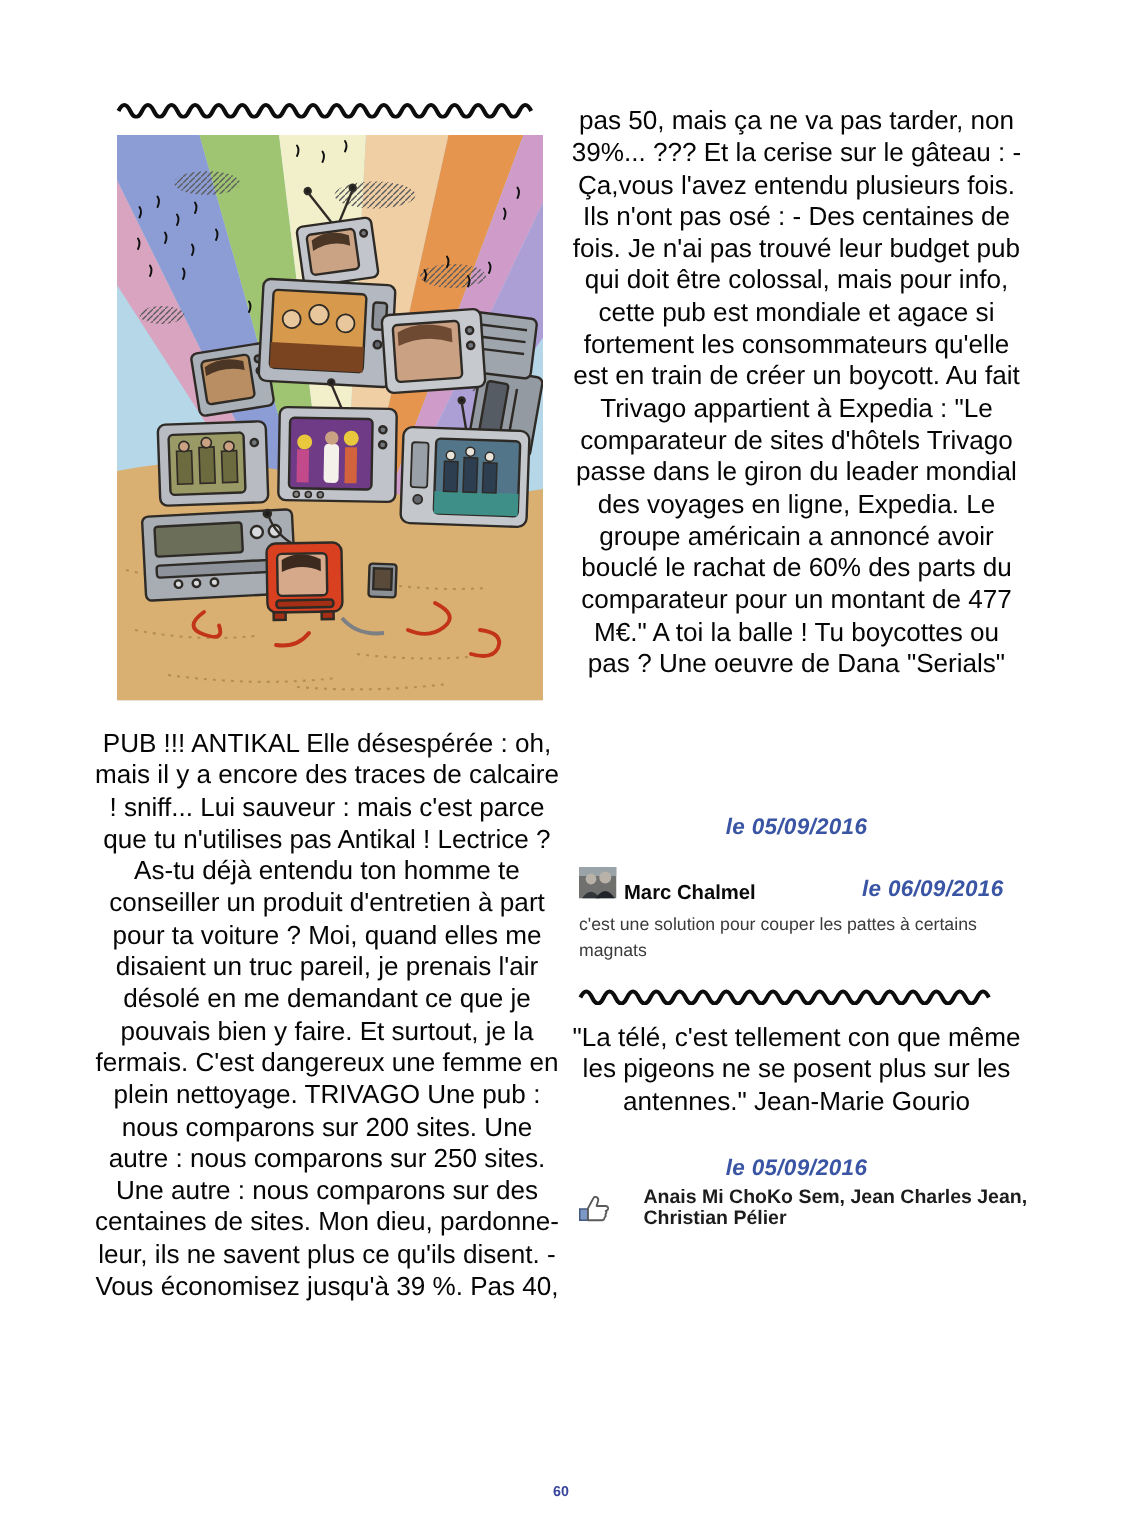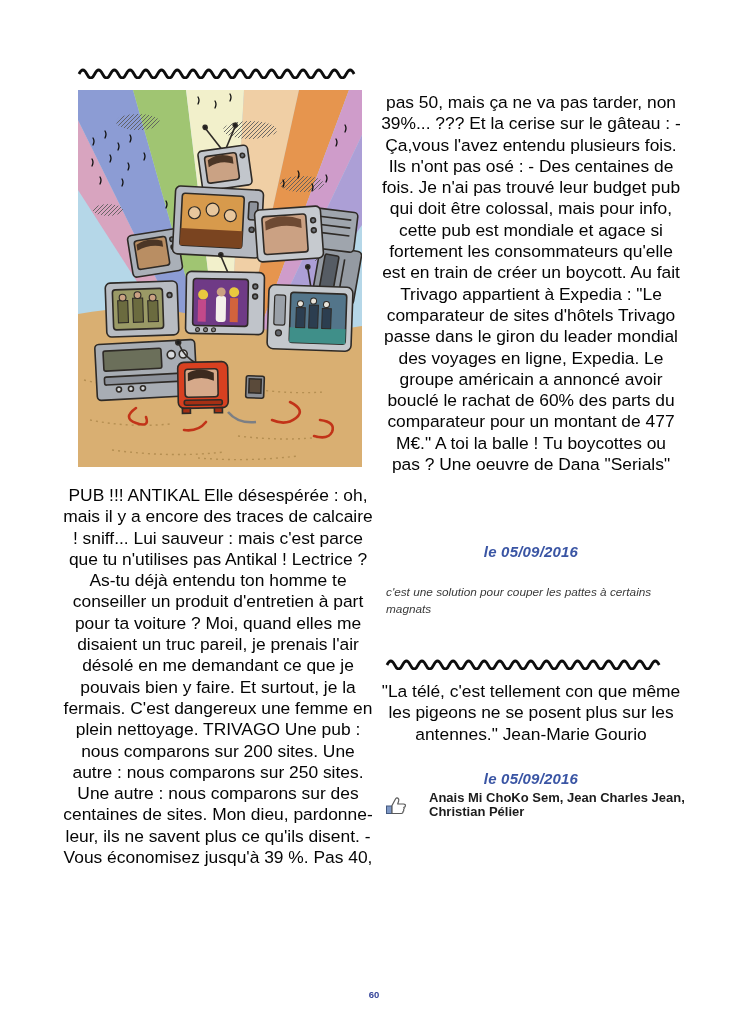--- a/index.html
+++ b/index.html
@@ -16,31 +16,31 @@
   .squiggle{height:12px;}
   .date{
     font-size:15px;font-weight:bold;font-style:italic;color:#3a55a4;
     text-align:center;letter-spacing:.2px;
   }
   
   #squiggle-top{left:77px;top:67px;width:285px;}
   #illustration{left:78px;top:90px;width:284px;height:377px;}
   #left-par{left:63px;top:485px;width:310px;text-align:center;}
   
-  #right-par{left:381px;top:70px;width:300px;margin-top:22px;}
+  #right-par{left:381px;top:70px;width:300px;}
   #date-1{left:381px;top:543px;width:300px;}
   #comment{left:386px;top:578px;width:295px;}
   #comment .head{height:24px;position:relative;}
   #comment .avatar{position:absolute;left:0;top:0;width:25px;height:21px;}
   #comment .author{
     position:absolute;left:30px;bottom:0px;font-size:13.5px;font-weight:bold;color:#0a0a0a;
   }
   #comment .cdate{position:absolute;right:12px;bottom:1px;text-align:right;}
   #comment .ctext{
-    margin-top:6px;width:278px;font-size:11.8px;line-height:16.5px;color:#3a3a3a;font-style:italic;
+    margin-top:6px;width:278px;font-size:11.8px;line-height:16.5px;color:#3a3a3a;
   }
   #squiggle-mid{left:385px;top:658px;width:282px;}
   #quote-par{left:381px;top:681px;width:300px;}
   #date-2{left:381px;top:770px;width:300px;}
   #likes{left:385px;top:791px;width:290px;}
   #likes .thumb{position:absolute;left:0;top:3px;width:22px;height:22px;}
   #likes .names{
     margin-left:44px;width:258px;font-size:13px;font-weight:bold;
     line-height:13.8px;color:#1c1c1c;
   }
@@ -271,20 +271,34 @@
   </svg>
 </div>
 
 <div class="abs body-par" id="left-par">PUB !!! ANTIKAL Elle désespérée : oh, mais il y a encore des traces de calcaire ! sniff... Lui sauveur : mais c'est parce que tu n'utilises pas Antikal ! Lectrice ? As-tu déjà entendu ton homme te conseiller un produit d'entretien à part pour ta voiture ? Moi, quand elles me disaient un truc pareil, je prenais l'air désolé en me demandant ce que je pouvais bien y faire. Et surtout, je la fermais. C'est dangereux une femme en plein nettoyage. TRIVAGO Une pub : nous comparons sur 200 sites. Une autre : nous comparons sur 250 sites. Une autre : nous comparons sur des centaines de sites. Mon dieu, pardonne-leur, ils ne savent plus ce qu'ils disent. - Vous économisez jusqu'à 39 %. Pas 40,</div>
 
 <div class="abs body-par" id="right-par">pas 50, mais ça ne va pas tarder, non 39%... ??? Et la cerise sur le gâteau : - Ça,vous l'avez entendu plusieurs fois. Ils n'ont pas osé : - Des centaines de fois. Je n'ai pas trouvé leur budget pub qui doit être colossal, mais pour info, cette pub est mondiale et agace si fortement les consommateurs qu'elle est en train de créer un boycott. Au fait Trivago appartient à Expedia : "Le comparateur de sites d'hôtels Trivago passe dans le giron du leader mondial des voyages en ligne, Expedia. Le groupe américain a annoncé avoir bouclé le rachat de 60% des parts du comparateur pour un montant de 477 M€." A toi la balle ! Tu boycottes ou pas ? Une oeuvre de Dana "Serials"</div>
 
 <div class="abs date" id="date-1">le 05/09/2016</div>
 
 <div class="abs" id="comment">
+  <div class="head">
+    <span class="avatar">
+      <svg width="25" height="21" viewBox="0 0 25 21">
+        <rect width="25" height="21" fill="#70706f"></rect>
+        <rect width="25" height="6" fill="#9aa3a8"></rect>
+        <circle cx="8" cy="8" r="3.6" fill="#b9b2a8"></circle>
+        <path d="M2 21 q6 -9 12 0 Z" fill="#32353a"></path>
+        <circle cx="17.5" cy="7" r="4" fill="#b9b2a8"></circle>
+        <path d="M11 21 q6.5 -10 13 0 Z" fill="#20242a"></path>
+      </svg>
+    </span>
+    <span class="author">Marc Chalmel</span>
+    <span class="date cdate">le 06/09/2016</span>
+  </div>
   <div class="ctext">c'est une solution pour couper les pattes à certains magnats</div>
 </div>
 
 <div class="abs squiggle" id="squiggle-mid">
   <svg width="282" height="12" viewBox="0 0 290 12" preserveAspectRatio="none">
     <path d="M2 7 q4 -8 8 0 t8 0 t8 0 t8 0 t8 0 t8 0 t8 0 t8 0 t8 0 t8 0 t8 0 t8 0 t8 0 t8 0 t8 0 t8 0 t8 0 t8 0 t8 0 t8 0 t8 0 t8 0 t8 0 t8 0 t8 0 t8 0 t8 0 t8 0 t8 0 t8 0 t8 0 t8 0 t8 0 t8 0 t8 0" fill="none" stroke="#0d0d0d" stroke-width="2.8"></path>
   </svg>
 </div>
 
 <div class="abs body-par" id="quote-par">"La télé, c'est tellement con que même les pigeons ne se posent plus sur les antennes." Jean-Marie Gourio</div>

